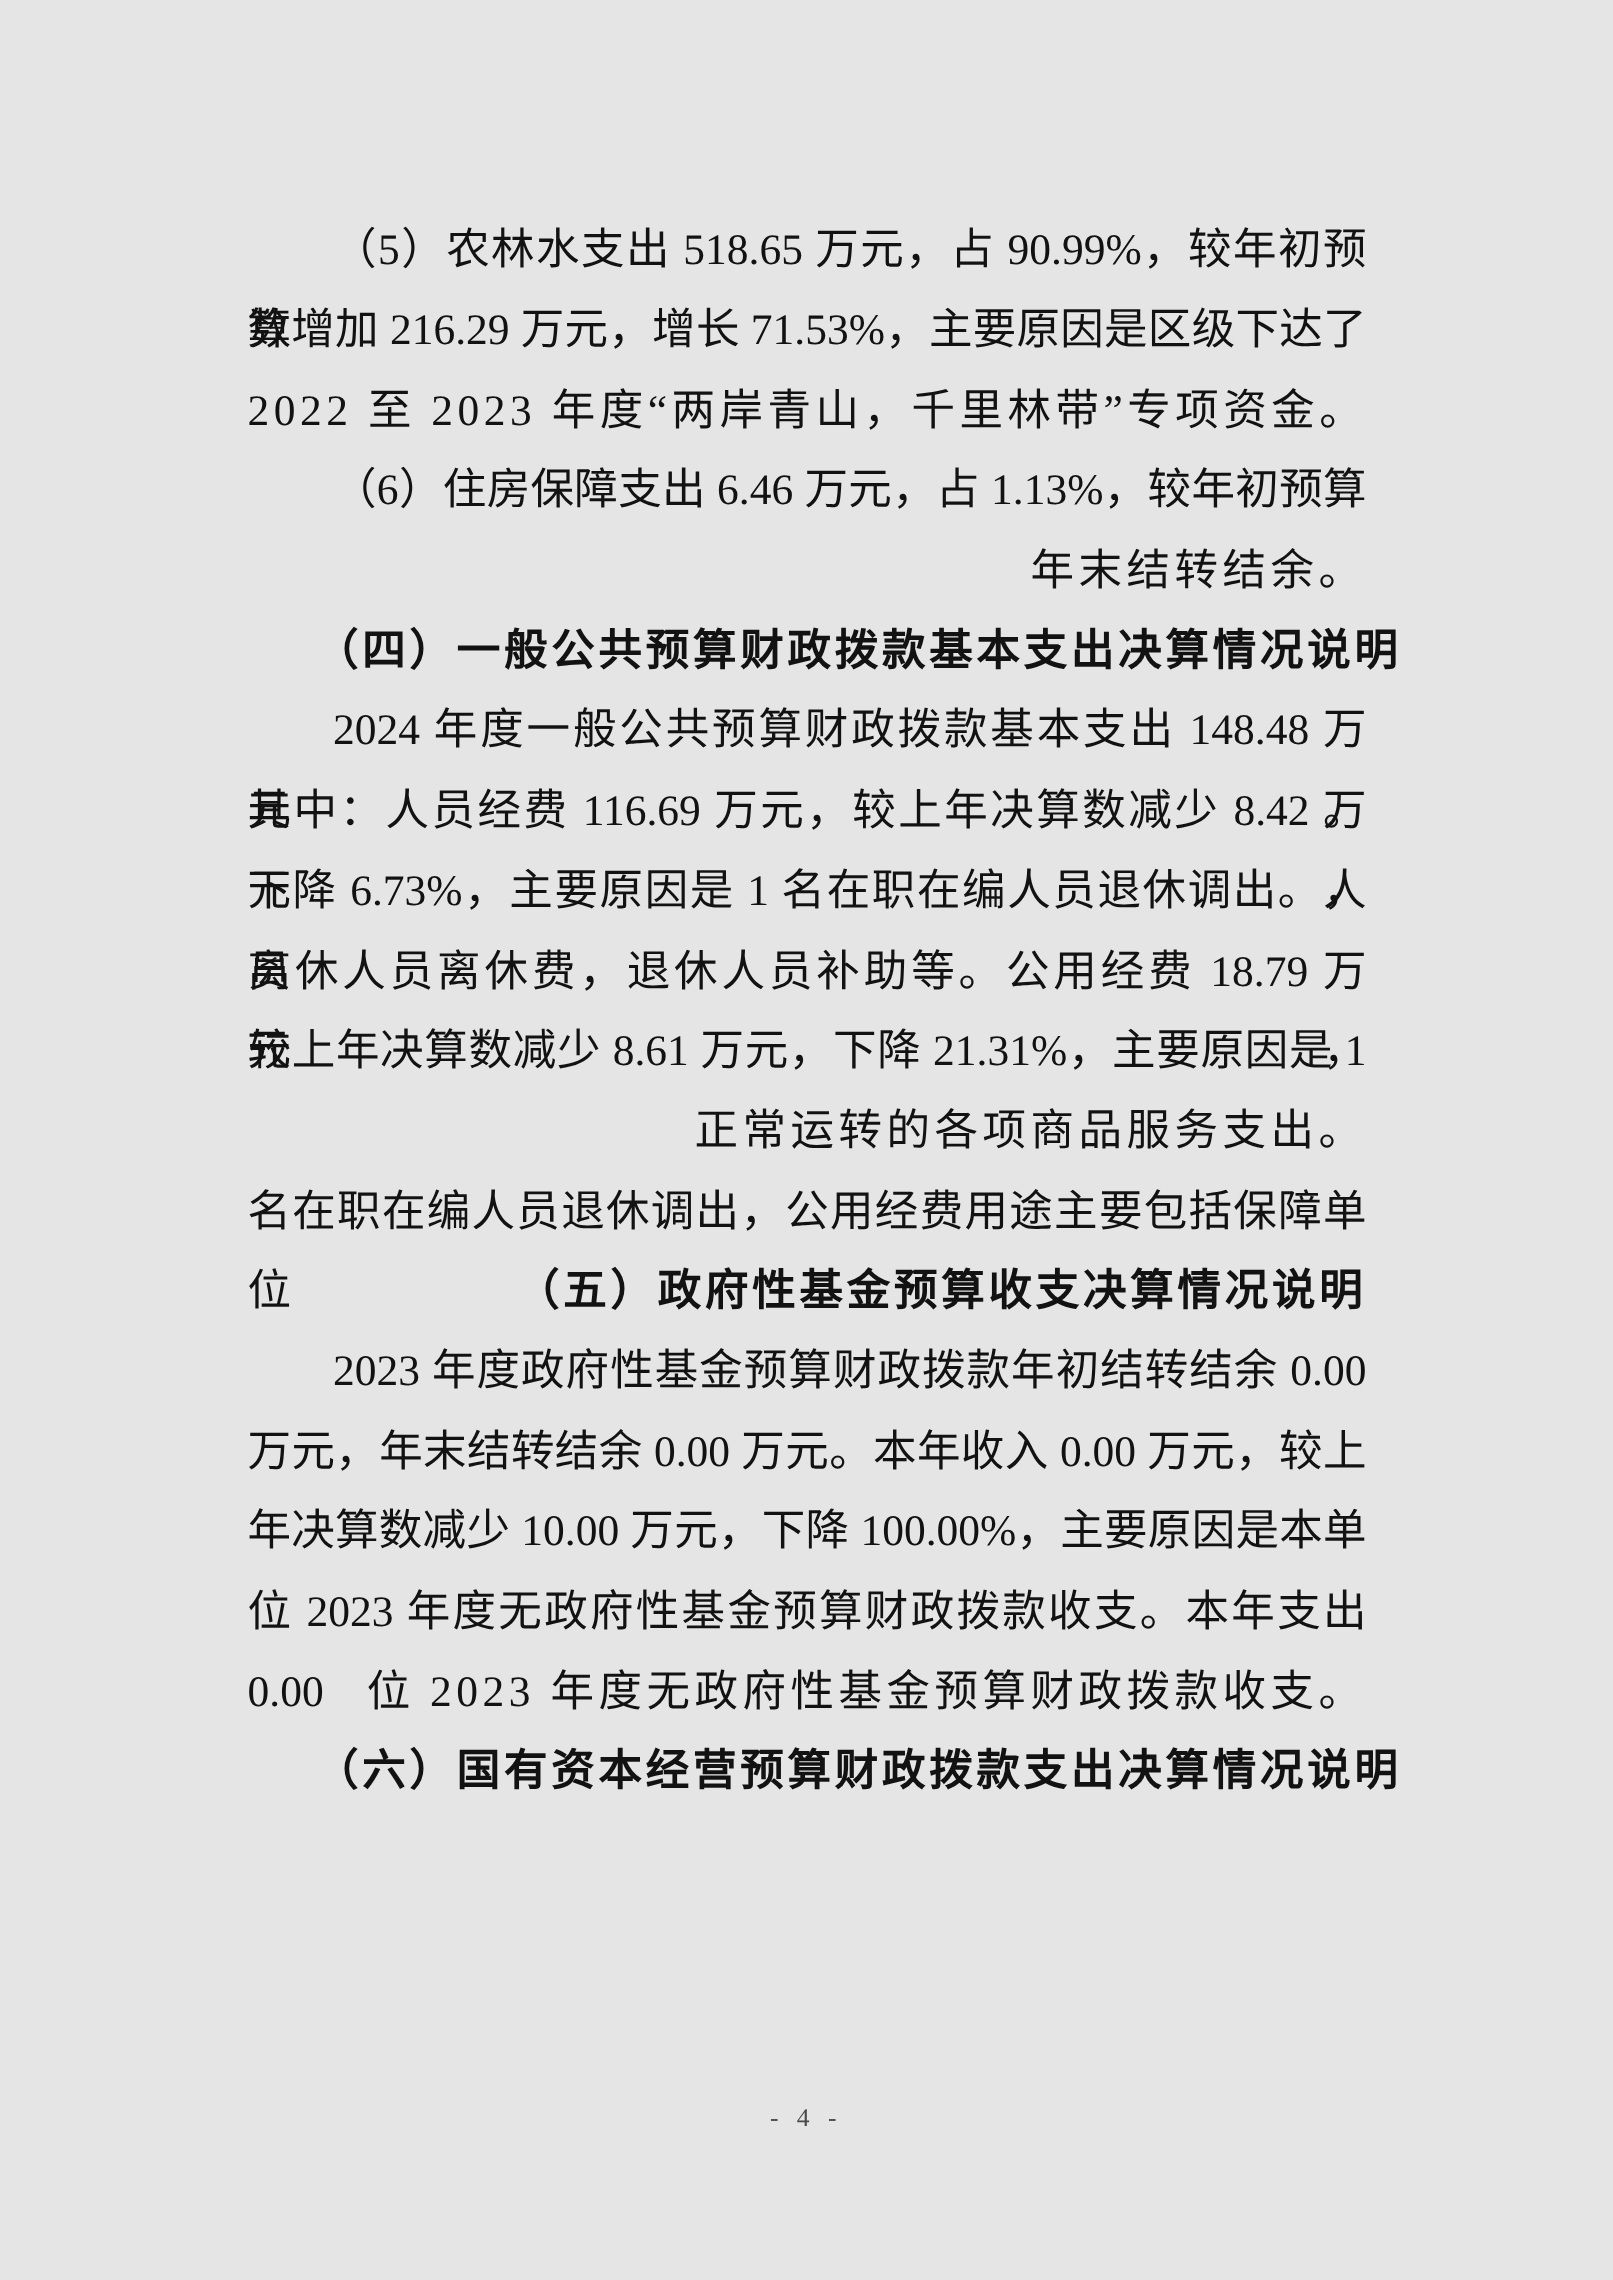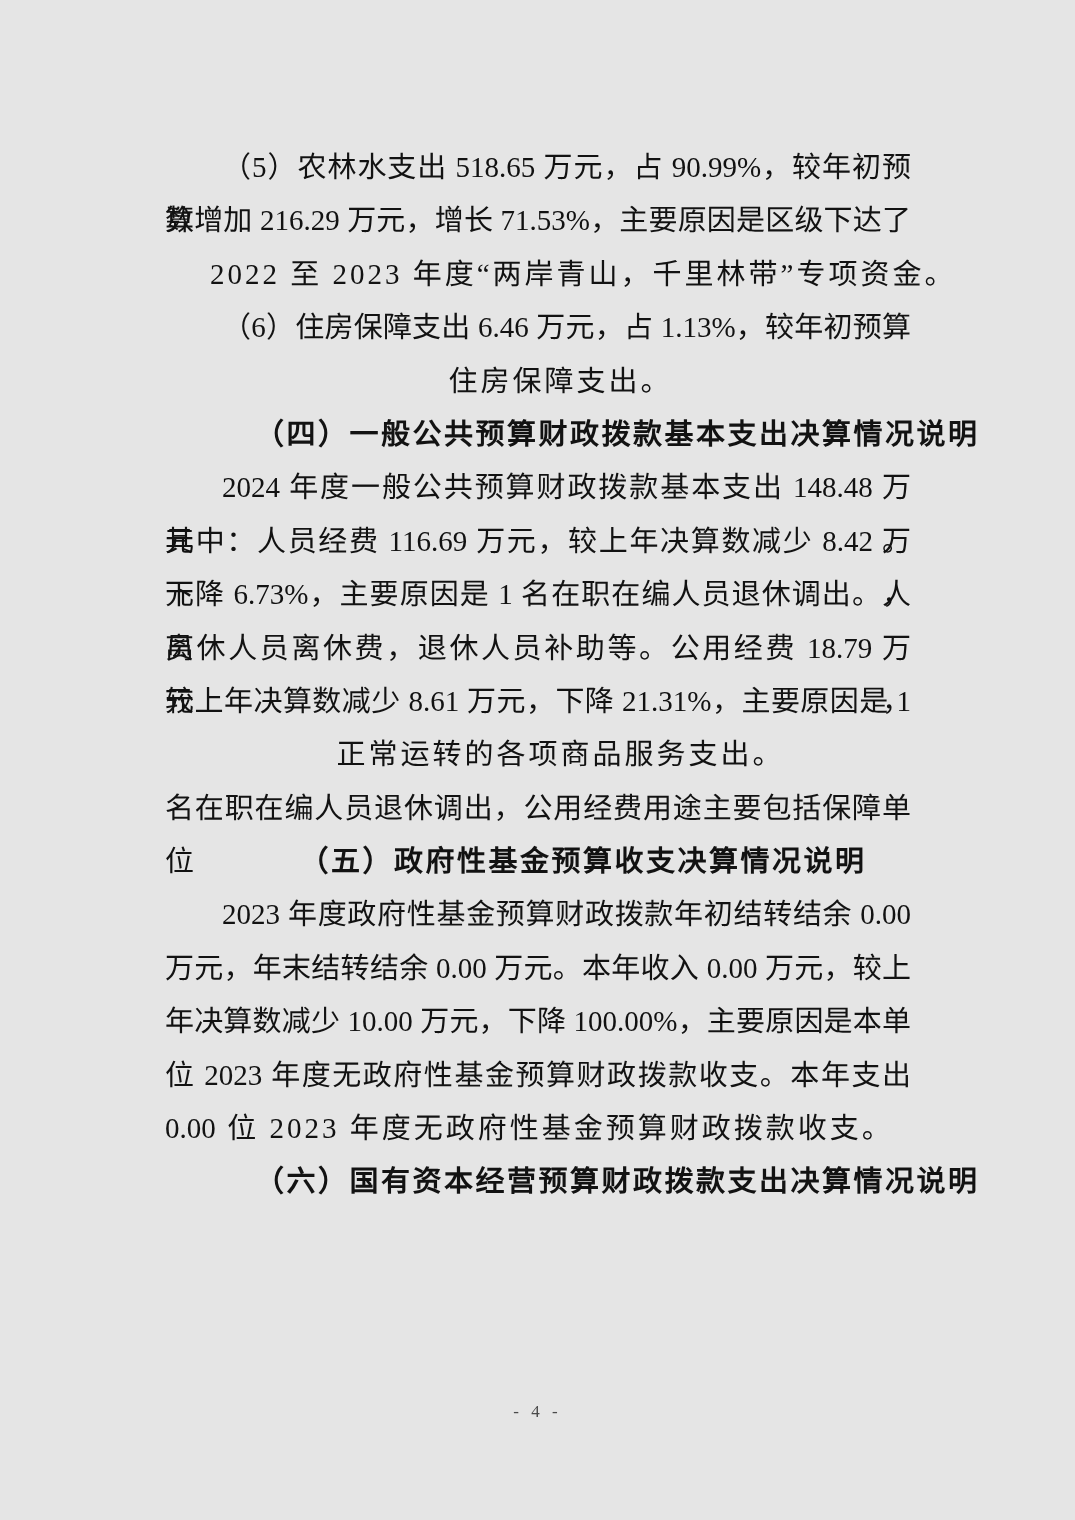--- a/index.html
+++ b/index.html
@@ -29,23 +29,22 @@
     white-space: nowrap;
     overflow: visible;
   }
   .just {
     white-space: normal;
     text-align: justify;
     text-align-last: justify;
     text-justify: inter-character;
   }
   .plain {
-    text-align: center;
+    text-align: right;
     letter-spacing: 3px;
-    margin-left: 45px;
   }
   .indent {
     text-indent: 57px;
   }
   .heading {
     font-weight: bold;
     letter-spacing: 2.5px;
     text-indent: 45px;
   }
   .footer {
@@ -64,21 +63,21 @@
 <body>
 
 <div class="page">
   <div class="content">
 
     <div class="line just indent">（5）农林水支出 518.65 万元，占 90.99%，较年初预算</div>
     <div class="line just">数增加 216.29 万元，增长 71.53%，主要原因是区级下达了</div>
     <div class="line plain">2022 至 2023 年度“两岸青山，千里林带”专项资金。</div>
 
     <div class="line just indent">（6）住房保障支出 6.46 万元，占 1.13%，较年初预算</div>
-    <div class="line plain">住房保障支出。</div>
+    <div class="line plain">年末结转结余。</div>
 
     <div class="line heading plain">（四）一般公共预算财政拨款基本支出决算情况说明</div>
 
     <div class="line just indent">2024 年度一般公共预算财政拨款基本支出 148.48 万元。</div>
     <div class="line just">其中：人员经费 116.69 万元，较上年决算数减少 8.42 万元，</div>
     <div class="line just">下降 6.73%，主要原因是 1 名在职在编人员退休调出。人员</div>
     <div class="line just">离休人员离休费，退休人员补助等。公用经费 18.79 万元，</div>
     <div class="line just">较上年决算数减少 8.61 万元，下降 21.31%，主要原因是 1</div>
     <div class="line plain">正常运转的各项商品服务支出。</div>
     <div class="line just">名在职在编人员退休调出，公用经费用途主要包括保障单位</div>

